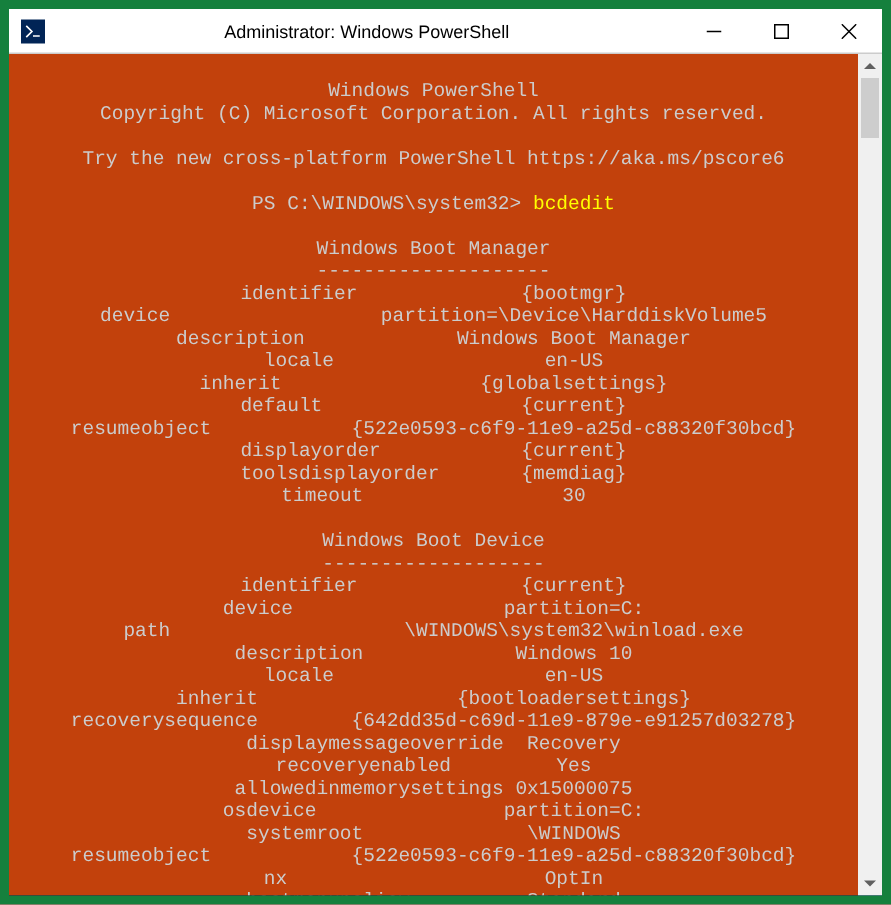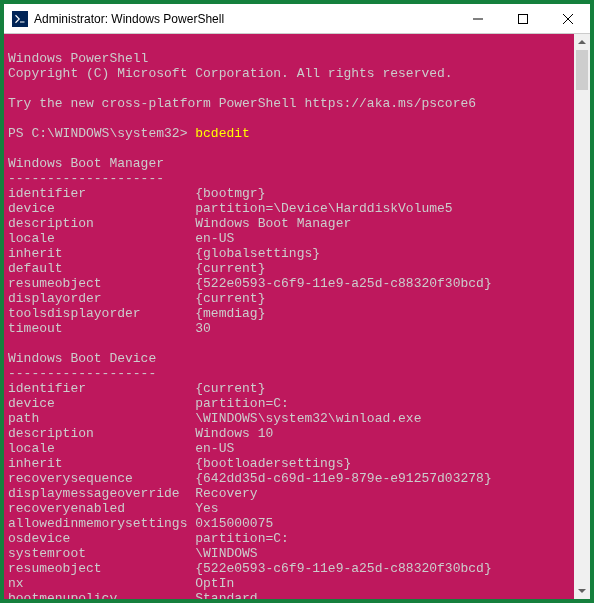--- a/index.html
+++ b/index.html
@@ -6,24 +6,25 @@
     body {
       width: 594px;
       height: 603px;
       background: #fff;
       font-family: 'Segoe UI', Tahoma, sans-serif;
       overflow: hidden;
     }
     .window {
       width: 100%;
       height: 100%;
-      border: 4px solid #15803d;
+      border: 6px solid #15803d;
       display: flex;
       flex-direction: column;
       background: #012456;
+      text-align: center;
     }
     .titlebar {
       height: 30px;
       background: #fff;
       display: flex;
       align-items: center;
       padding: 0 0 0 8px;
       border-bottom: 1px solid #ccc;
     }
     .app-icon {
@@ -51,21 +52,21 @@
       cursor: pointer;
     }
     .win-btn svg { width: 10px; height: 10px; stroke: #000; stroke-width: 1; fill: none; }
     .terminal-wrap {
       flex: 1;
       display: flex;
       overflow: hidden;
     }
     .terminal {
       flex: 1;
-      background: #be185d;
+      background: #c2410c;
       color: #cccccc;
       font-family: Consolas, 'Courier New', monospace;
       font-size: 13px;
       line-height: 15px;
       padding: 2px 4px;
       white-space: pre;
       overflow: hidden;
     }
     .scrollbar {
       width: 16px;

